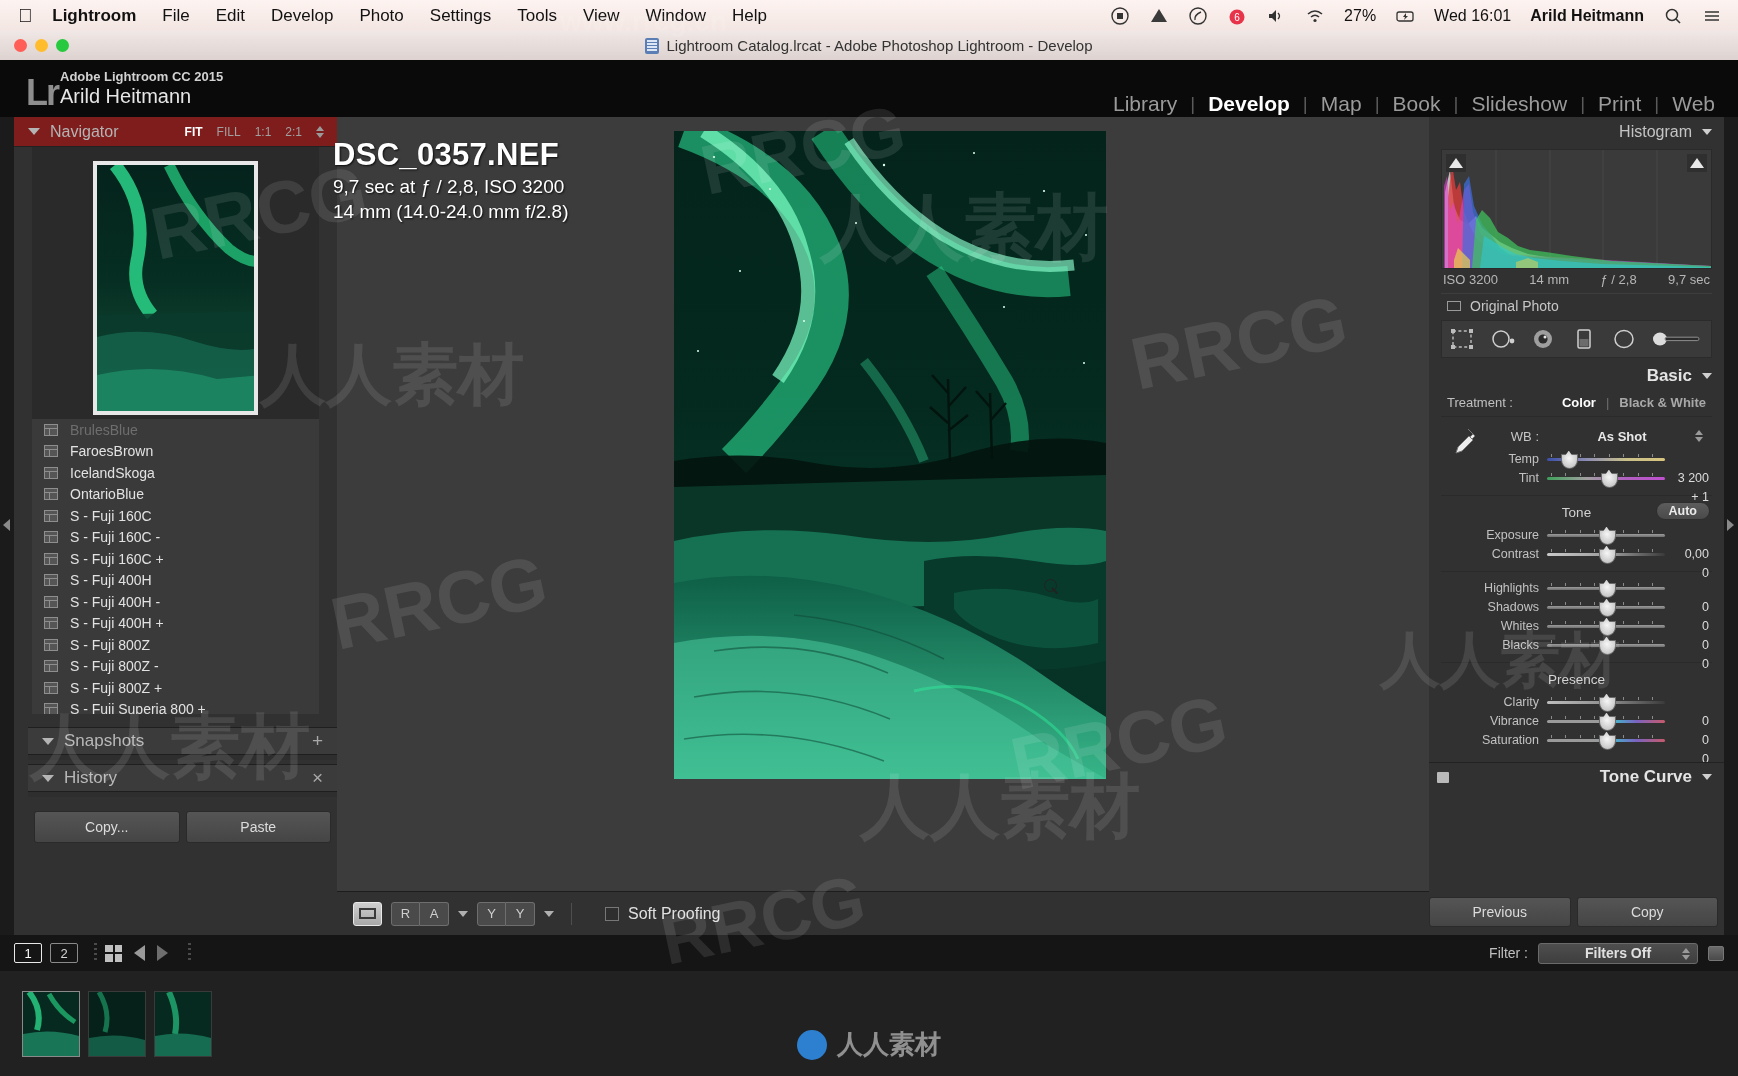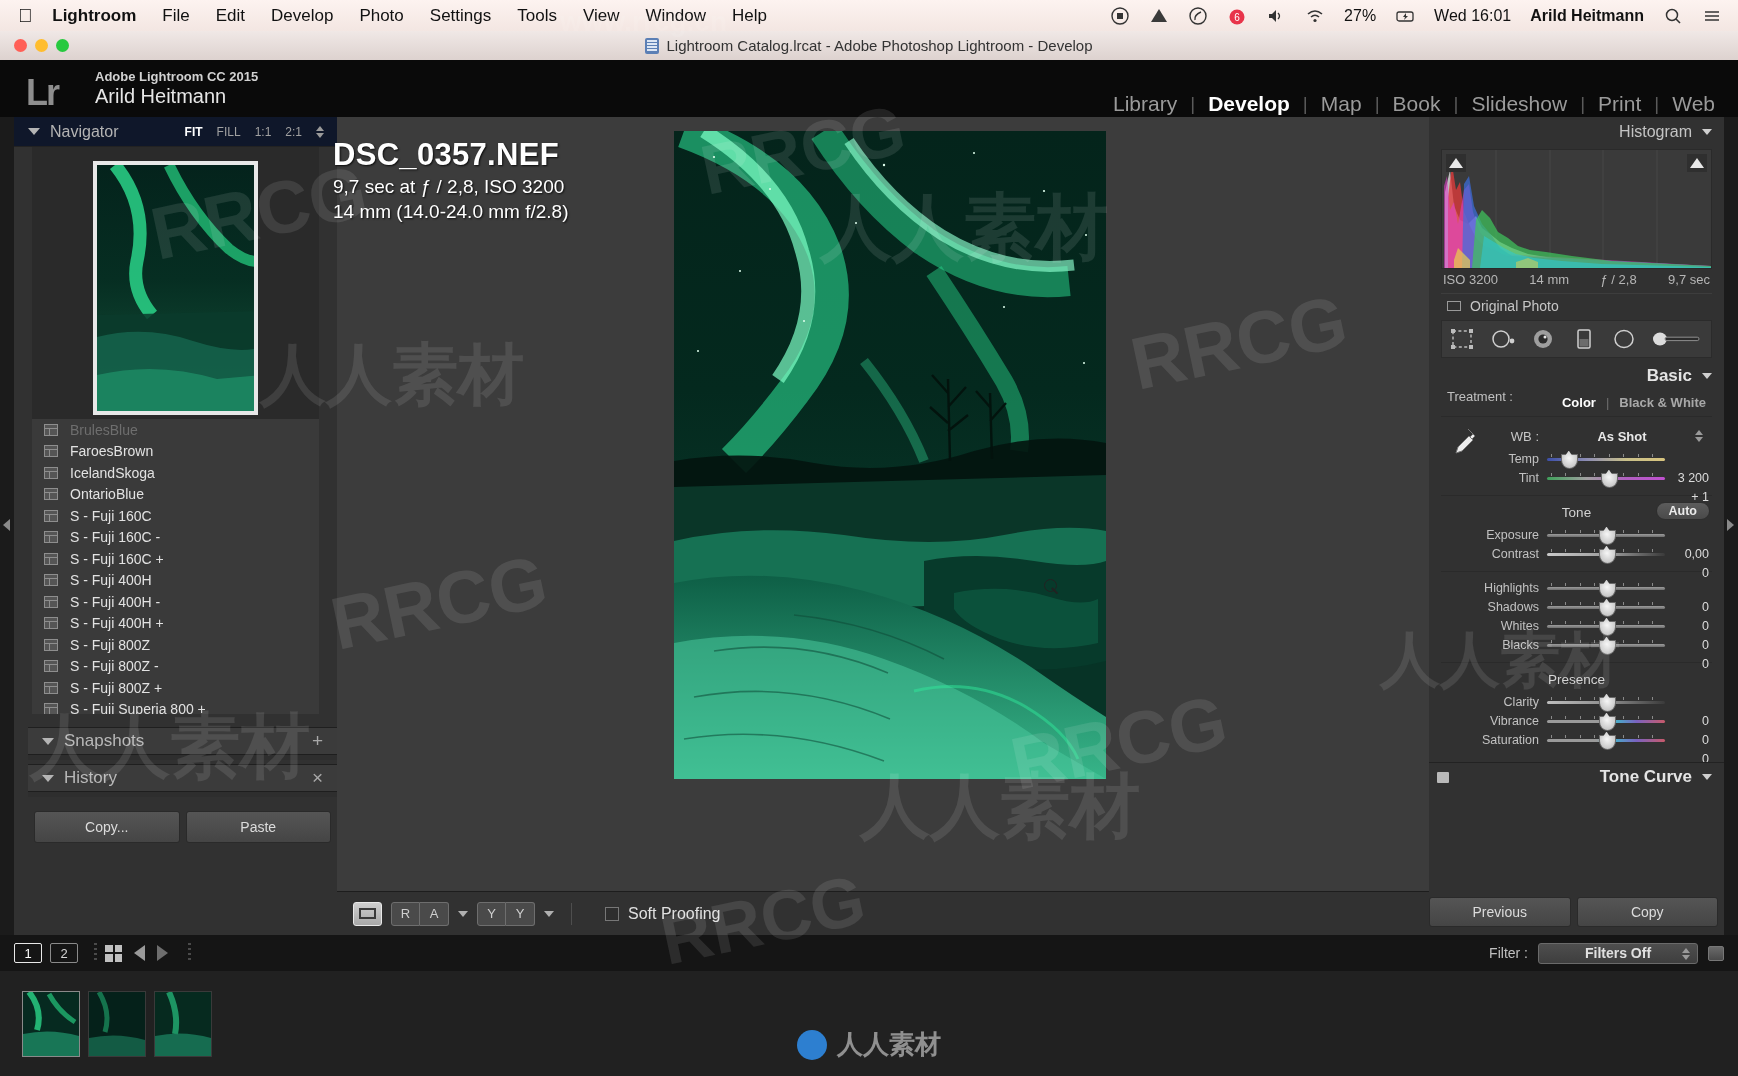--- a/index.html
+++ b/index.html
@@ -26,39 +26,39 @@
   #traffic i { width:13px; height:13px; border-radius:50%; display:block; }
   .tb-icon { width:14px; height:16px; background:#5b7fb5; border-radius:2px; position:relative; }
   .tb-icon::after { content:""; position:absolute; left:2px; top:2px; right:2px; bottom:2px;
                     background:repeating-linear-gradient(#dce6f4 0 2px,#5b7fb5 2px 3px); }
 
   
   #lrtop { position:absolute; left:0; top:60px; width:1738px; height:57px; background:#0a0a0a; }
   #lrlogo { position:absolute; left:26px; top:70px; display:flex; align-items:flex-end; gap:2px; }
   .lr-mark { font-size:36px; font-weight:bold; color:#8e8e8e; letter-spacing:-2px; line-height:30px;
              font-family:"Liberation Sans", sans-serif; }
-  .lr-names { line-height:1.15;margin-left:35px; }
+  .lr-names { line-height:1.15; }
   .lr-app { font-size:13px; color:#d2d2d2; font-weight:bold; }
   .lr-user { font-size:20px; color:#e6e6e6; }
   #modules { position:absolute; right:10px; top:92px; display:flex; align-items:center; font-size:21px; }
   #modules .m { color:#9a9a9a; padding:0 13px; cursor:pointer; }
   #modules .m.active { color:#ffffff; font-weight:bold; }
   #modules .sep { color:#5a5a5a; font-size:19px; }
 
   
   #main { position:absolute; left:0; top:117px; width:1738px; height:818px; background:#2b2b2b; }
 
   .edge { position:absolute; top:0; bottom:0; width:14px; background:#1b1b1b; }
   .edge .arrow { position:absolute; top:50%; margin-top:-7px; left:3px;
                  width:0;height:0; border-top:6px solid transparent; border-bottom:6px solid transparent; }
 
   
   #leftpanel { position:absolute; left:14px; top:0; width:323px; bottom:0; background:#313131; }
   .panel-header { height:30px; display:flex; align-items:center; color:#b4b4b4;
-                  font-size:16px; background:#0f172a; border-bottom:1px solid #222;}
+                  font-size:16px; background:#7f1d1d; border-bottom:1px solid #222;}
   .tri { width:0;height:0;border-left:6px solid transparent;border-right:6px solid transparent;
          border-top:7px solid #b4b4b4; margin:0 10px 0 14px;}
   .tri-sm { border-left:5px solid transparent;border-right:5px solid transparent;border-top:6px solid #cfcfcf;}
   #navheader { position:relative; }
   #navzooms { margin-left:auto; display:flex; align-items:center; gap:14px; padding-right:12px; font-size:12px; color:#a0a0a0;}
   #navzooms .z.active { color:#fff; font-weight:bold; }
   .stepper { display:inline-block; width:9px; height:14px; position:relative; }
   .stepper::before, .stepper::after { content:""; position:absolute; left:0; border-left:4px solid transparent; border-right:4px solid transparent; }
   .stepper::before { top:1px; border-bottom:5px solid #9a9a9a; }
   .stepper::after { bottom:1px; border-top:5px solid #9a9a9a; }
@@ -131,21 +131,21 @@
                    font-size:14px; color:#c6c6c6; border-top:1px solid #3d3d3d;}
   .op-box { width:14px; height:10px; border:1px solid #9a9a9a; margin:0 9px 0 6px; }
 
   #tools { position:absolute; left:12px; top:203px; width:271px; height:38px; background:#3a3a3a;
            border:1px solid #2b2b2b; display:flex; align-items:center; justify-content:space-around; }
   .tico { color:#cfcfcf; display:flex; align-items:center; }
 
   #basicheader { position:absolute; left:0; top:245px; width:295px; height:28px; display:flex; align-items:center;
                  justify-content:flex-end; padding-right:12px; gap:10px; font-size:17px; color:#e4e4e4; font-weight:bold;}
   #basicbody { position:absolute; left:12px; top:272px; width:271px; }
-  #treatment { height:28px; display:flex; font-size:13px; color:#c0c0c0;
+  #treatment { height:28px; display:flex; align-items:center; font-size:13px; color:#c0c0c0;
                border-bottom:1px solid #2a2a2a; }
   #treatment .lbl { padding-left:6px; }
   #treatment .vals { margin-left:auto; display:flex; align-items:center; gap:10px; padding-right:6px; }
   #treatment .v { color:#a8a8a8;font-weight:bold; }
   #treatment .v.active { color:#fff; font-weight:bold; }
   .group { border-bottom:1px solid #2a2a2a; padding:6px 0 8px; position:relative; }
   .wbrow { display:flex; align-items:center; height:26px; font-size:13px; color:#c6c6c6; }
   .wb-lbl { width:108px; text-align:right; padding-right:10px; }
   .wb-val { flex:1; text-align:center; color:#e8e8e8; font-weight:bold; }
   .eyedrop { position:absolute; left:4px; top:8px; width:34px; height:34px; }

